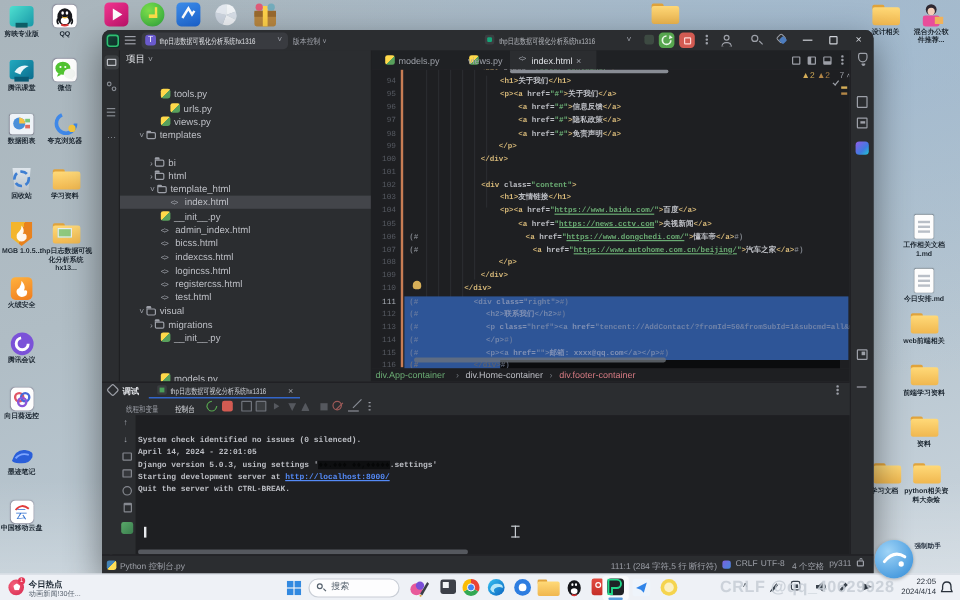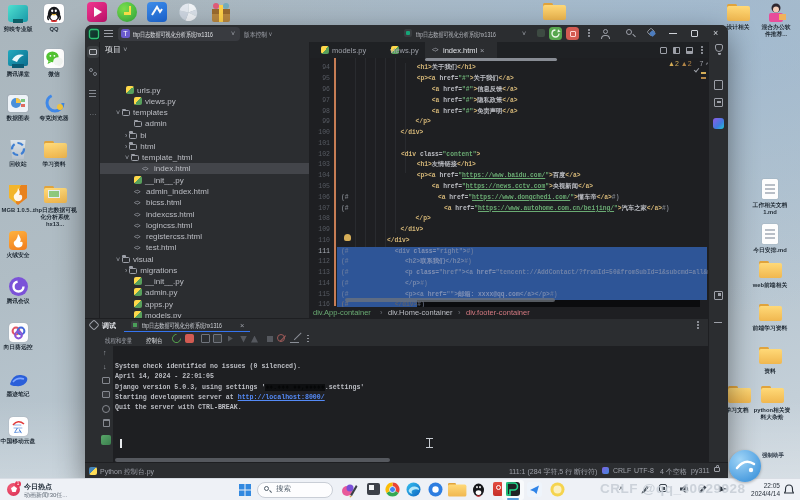--- a/index.html
+++ b/index.html
@@ -253,41 +253,39 @@
     <div class="abs" style="left:3px;top:348px;width:9px;height:2.5px;background:#868a91;clip-path:polygon(0 50%,50% 0,100% 50%,50% 100%)"></div>
     <div class="abs" style="left:3.5px;top:361px;width:6px;height:6px;border:1.2px solid #9da0a8;border-radius:50%"></div>
     <div class="abs" style="left:5.5px;top:363px;width:2.5px;height:2.5px;background:#9da0a8;border-radius:50%"></div>
     <div class="abs" style="left:3.5px;top:378px;width:7px;height:7px;border:1.2px solid #9da0a8;border-radius:1.5px"></div>
     <div class="abs" style="left:6px;top:380.5px;width:4px;height:4px;background:#9da0a8;clip-path:polygon(0 0,100% 50%,0 100%)"></div>
     <div class="abs" style="left:3.5px;top:396px;width:6px;height:6px;border:1.2px solid #9da0a8;border-radius:50%"></div>
     <div class="abs" style="left:5px;top:414px;width:5px;height:6px;border:1.2px solid #9da0a8;border-radius:1px 1px 2px 2px"></div>
   </div>
   <div id="proj">
     <div class="abs" style="left:5px;top:2px;font-size:8px;color:#dfe1e5">项目 <span class="tw">˅</span></div>
-    <div class="tr" style="left:26px;top:42.5px"><span class="pyi"></span>urls.py</div>
+    <div class="tr" style="left:34px;top:31.3px"><span class="pyi"></span>tools.py</div>
+    <div class="tr" style="left:42px;top:42.5px"><span class="pyi"></span>urls.py</div>
     <div class="tr" style="left:34px;top:53.8px"><span class="pyi"></span>views.py</div>
     <div class="tr" style="left:16px;top:65.1px"><span class="tw">˅ </span><span class="fold"></span>templates</div>
-    <div class="tr" style="left:34px;top:76.3px"><span class="fold"></span>admin</div>
     <div class="tr" style="left:25px;top:87.6px"><span class="tw">› </span><span class="fold"></span>bi</div>
     <div class="tr" style="left:25px;top:98.9px"><span class="tw">› </span><span class="fold"></span>html</div>
     <div class="tr" style="left:25px;top:110.2px"><span class="tw">˅ </span><span class="fold"></span>template_html</div>
     <div class="abs" style="left:0;top:120.9px;width:210px;height:11.3px;background:#43454a"></div>
     <div class="tr" style="left:42px;top:121.4px"><span class="hti">&lt;&gt;</span>index.html</div>
     <div class="tr" style="left:34px;top:132.7px"><span class="pyi"></span>__init__.py</div>
     <div class="tr" style="left:34px;top:144px"><span class="hti">&lt;&gt;</span>admin_index.html</div>
     <div class="tr" style="left:34px;top:155.2px"><span class="hti">&lt;&gt;</span>bicss.html</div>
     <div class="tr" style="left:34px;top:166.5px"><span class="hti">&lt;&gt;</span>indexcss.html</div>
     <div class="tr" style="left:34px;top:177.8px"><span class="hti">&lt;&gt;</span>logincss.html</div>
     <div class="tr" style="left:34px;top:189px"><span class="hti">&lt;&gt;</span>registercss.html</div>
     <div class="tr" style="left:34px;top:200.3px"><span class="hti">&lt;&gt;</span>test.html</div>
     <div class="tr" style="left:16px;top:211.6px"><span class="tw">˅ </span><span class="fold"></span>visual</div>
     <div class="tr" style="left:25px;top:222.8px"><span class="tw">› </span><span class="fold"></span>migrations</div>
     <div class="tr" style="left:34px;top:234.1px"><span class="pyi"></span>__init__.py</div>
-    <div class="tr" style="left:34px;top:245.4px"><span class="pyi"></span>admin.py</div>
-    <div class="tr" style="left:34px;top:256.6px"><span class="pyi"></span>apps.py</div>
     <div class="tr" style="left:34px;top:267.9px"><span class="pyi"></span>models.py</div>
   </div>
   <div id="tabbar">
     <div class="abs" style="left:115px;top:0;width:72px;height:16px;background:#2b2d30"></div>
     <span class="pyi abs" style="left:11px;top:4px"></span>
     <div class="abs" style="left:22px;top:3.5px;font-size:7.5px;color:#9da0a8">models.py</div>
     <span class="pyi abs" style="left:68px;top:4px"></span>
     <div class="abs" style="left:80px;top:3.5px;font-size:7.5px;color:#9da0a8">views.py</div>
     <div class="abs" style="left:122px;top:4px;font-size:6.5px;color:#9da0a8;letter-spacing:-1px">&lt;&gt;</div>
     <div class="abs" style="left:133px;top:3.5px;font-size:7.5px;color:#dfe1e5">index.html</div>

